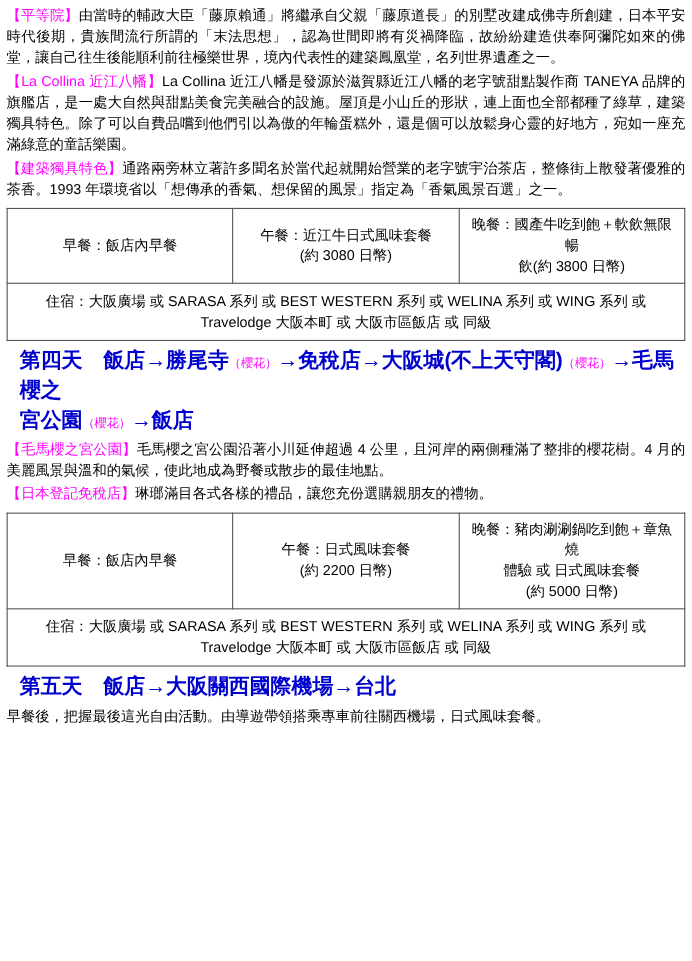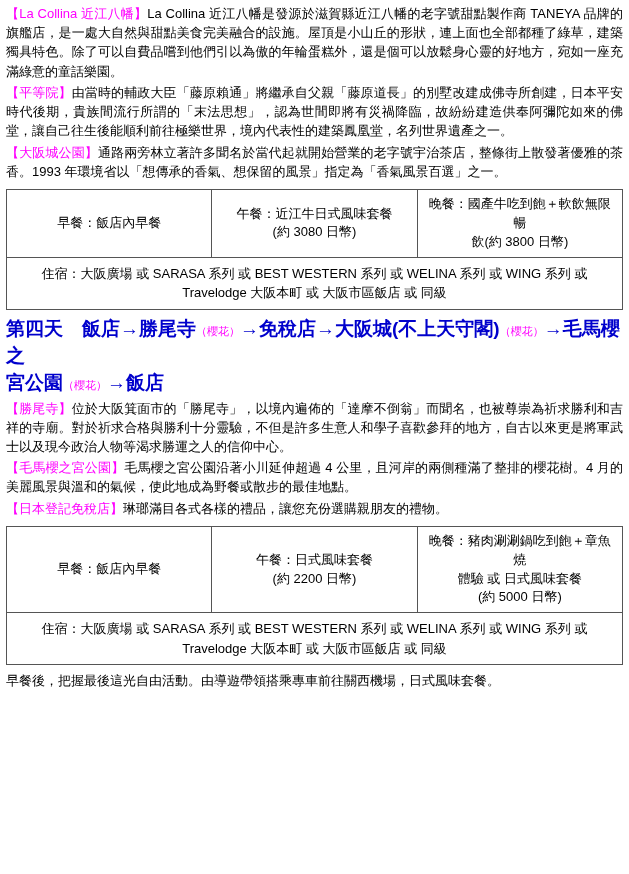--- a/index.html
+++ b/index.html
@@ -22,21 +22,21 @@
   p.para {
     margin: 0 0 2px 0;
     text-align: justify;
     font-size: 13px;
     line-height: 1.48;
   }
   .tag {
     color: #ff00ff;
   }
   h2.dayline {
-    margin: 6px 0 2px 0;
+    margin: 6px 0 2px 12px;
     font-size: 19px;
     font-weight: bold;
     color: #0000cc;
     line-height: 1.42;
   }
   h2.dayline .sakura {
     color: #ff00ff;
     font-size: 11px;
     font-weight: normal;
   }
@@ -63,29 +63,29 @@
   .sub {
     display: block;
   }
 </style>
 </head>
 <body>
 
 <div class="page">
 
   <p class="para">
+    <span class="tag">【平等院】</span><span>由當時的輔政大臣「藤原賴通」將繼承自父親「藤原道長」的別墅改建成佛寺所創建，日本平安時代後期，貴族間流行所謂的「末法思想」，認為世間即將有災禍降臨，故紛紛建造供奉阿彌陀如來的佛堂，讓自己往生後能順利前往極樂世界，境內代表性的建築鳳凰堂，名列世界遺產之一。</span>
+  </p>
+
+  <p class="para">
     <span class="tag">【La Collina 近江八幡】</span><span>La Collina 近江八幡是發源於滋賀縣近江八幡的老字號甜點製作商 TANEYA 品牌的旗艦店，是一處大自然與甜點美食完美融合的設施。屋頂是小山丘的形狀，連上面也全部都種了綠草，建築獨具特色。除了可以自費品嚐到他們引以為傲的年輪蛋糕外，還是個可以放鬆身心靈的好地方，宛如一座充滿綠意的童話樂園。</span>
   </p>
 
   <p class="para">
-    <span class="tag">【平等院】</span><span>由當時的輔政大臣「藤原賴通」將繼承自父親「藤原道長」的別墅改建成佛寺所創建，日本平安時代後期，貴族間流行所謂的「末法思想」，認為世間即將有災禍降臨，故紛紛建造供奉阿彌陀如來的佛堂，讓自己往生後能順利前往極樂世界，境內代表性的建築鳳凰堂，名列世界遺產之一。</span>
-  </p>
-
-  <p class="para">
-    <span class="tag">【大阪城公園】</span><span>通路兩旁林立著許多聞名於當代起就開始營業的老字號宇治茶店，整條街上散發著優雅的茶香。1993 年環境省以「想傳承的香氣、想保留的風景」指定為「香氣風景百選」之一。</span>
+    <span class="tag">【建築獨具特色】</span><span>通路兩旁林立著許多聞名於當代起就開始營業的老字號宇治茶店，整條街上散發著優雅的茶香。1993 年環境省以「想傳承的香氣、想保留的風景」指定為「香氣風景百選」之一。</span>
   </p>
 
 
   <table class="meals">
     <tbody>
       <tr>
         <td class="meal-label">早餐：飯店內早餐</td>
         <td class="meal-label">
           <span class="sub">午餐：近江牛日式風味套餐</span>
           <span class="sub">(約 3080 日幣)</span>
@@ -102,23 +102,20 @@
         </td>
       </tr>
     </tbody>
   </table>
 
   <h2 class="dayline">
     <span>第四天　飯店→勝尾寺</span><span class="sakura">（櫻花）</span><span>→免稅店→大阪城(不上天守閣)</span><span class="sakura">（櫻花）</span><span>→毛馬櫻之</span><br>
     <span>宮公園</span><span class="sakura">（櫻花）</span><span>→飯店</span>
   </h2>
 
-  <p class="para">
-    <span class="tag">【勝尾寺】</span><span>位於大阪箕面市的「勝尾寺」，以境內遍佈的「達摩不倒翁」而聞名，也被尊崇為祈求勝利和吉祥的寺廟。對於祈求合格與勝利十分靈驗，不但是許多生意人和學子喜歡參拜的地方，自古以來更是將軍武士以及現今政治人物等渴求勝運之人的信仰中心。</span>
-  </p>
 
 
   <p class="para">
     <span class="tag">【毛馬櫻之宮公園】</span><span>毛馬櫻之宮公園沿著小川延伸超過 4 公里，且河岸的兩側種滿了整排的櫻花樹。4 月的美麗風景與溫和的氣候，使此地成為野餐或散步的最佳地點。</span>
   </p>
 
   <p class="para">
     <span class="tag">【日本登記免稅店】</span><span>琳瑯滿目各式各樣的禮品，讓您充份選購親朋友的禮物。</span>
   </p>
 
@@ -138,16 +135,17 @@
       </tr>
       <tr>
         <td class="hotel-row" colspan="3">
           <span class="sub">住宿：大阪廣場 或 SARASA 系列 或 BEST WESTERN 系列 或 WELINA 系列 或 WING 系列 或</span>
           <span class="sub">Travelodge 大阪本町 或 大阪市區飯店 或 同級</span>
         </td>
       </tr>
     </tbody>
   </table>
 
+  <h2 class="dayline">第五天　飯店→大阪關西國際機場→台北</h2>
 
   <p class="para">早餐後，把握最後這光自由活動。由導遊帶領搭乘專車前往關西機場，日式風味套餐。</p>
 
 </div>
 
 </body></html>

